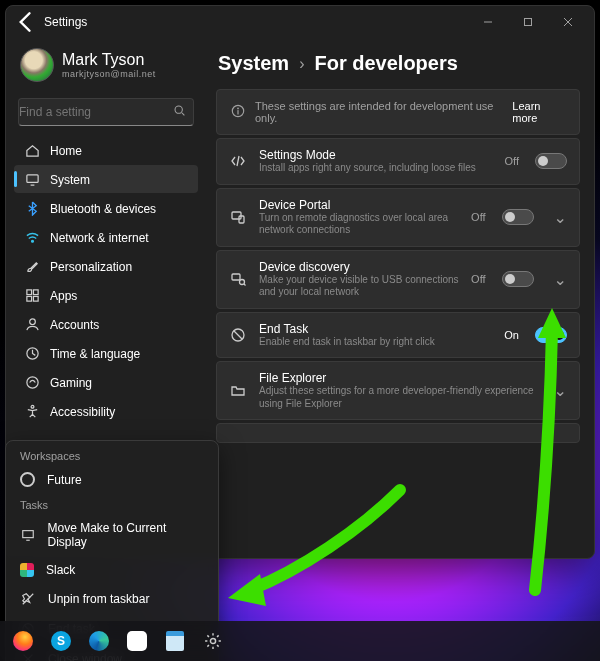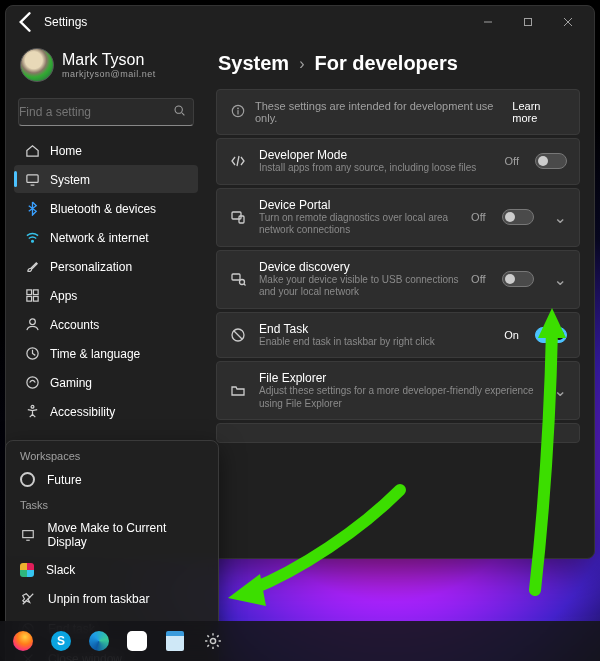--- a/index.html
+++ b/index.html
@@ -270,22 +270,22 @@
 
       <div class="rows">
 
         <div class="row">
           <span class="ricon">
               <svg viewBox="0 0 16 16" fill="none" stroke="currentColor" stroke-width="1.3">
                 <path d="M5 4 2 8l3 4M11 4l3 4-3 4M9 3 7 13"></path>
               </svg>
             </span>
           <div class="rtext">
-              <div class="rtitle">Developer Mode</div>
-              <div class="rdesc">Install apps from any source, including loose files</div>
+              <div class="rtitle">Settings Mode</div>
+              <div class="rdesc">Install apps right any source, including loose files</div>
             </div>
           <span class="state">Off</span>
           <div class="toggle"></div>
         </div>
 
         <div class="row">
           <span class="ricon">
               <svg viewBox="0 0 16 16" fill="none" stroke="currentColor" stroke-width="1.3">
                 <rect x="2" y="3" width="9" height="7" rx="1"></rect>
                 <rect x="9" y="7" width="5" height="7" rx="1"></rect>

